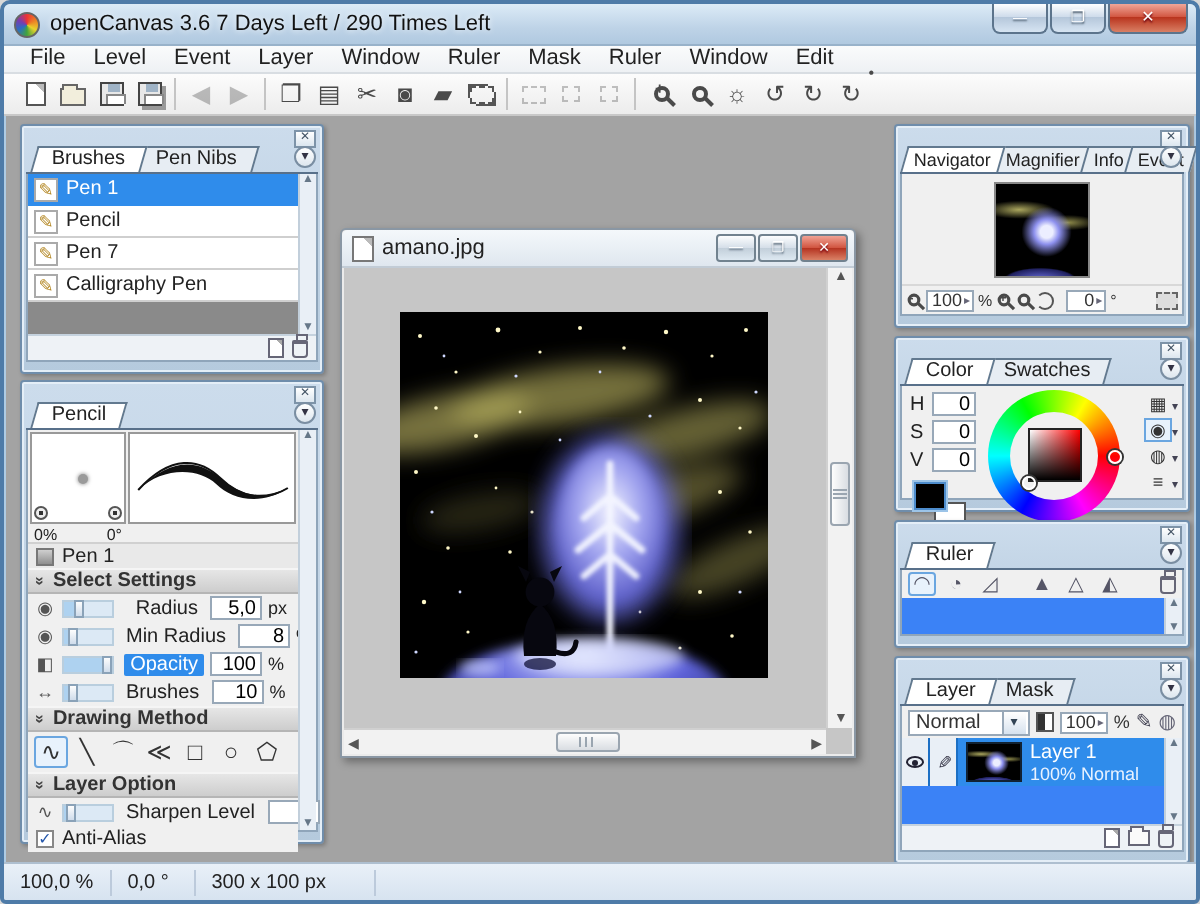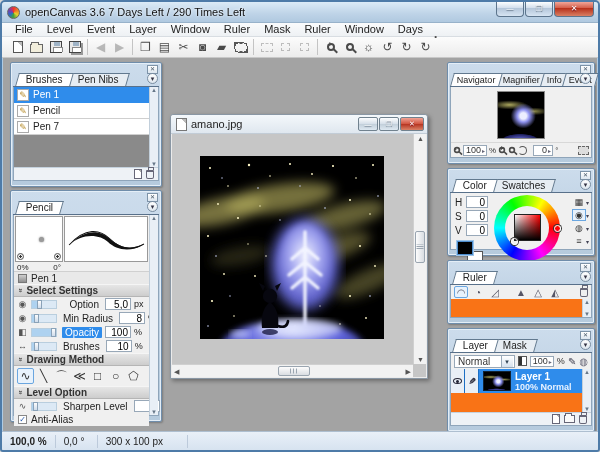--- a/index.html
+++ b/index.html
@@ -59,21 +59,21 @@
   .panel-x::after { content:"✕"; }
   .tabsrow { height:13px; margin-top:9px; display:flex; align-items:flex-end; border-bottom:1px solid #5a7048; border-bottom-color:#58708a; position:relative; padding-left:4px; }
   .tab { position:relative; height:13px; line-height:12px; padding:0 8px; font-size:10px; color:#222;
     background:#e7edf3; border:1px solid #62798f; border-bottom:none; transform:skewX(-16deg); margin-right:-3px; }
   .tab > span { display:inline-block; transform:skewX(16deg); white-space:nowrap; }
   .tab.active { background:#fff; z-index:2; }
   .ddbtn { position:absolute; right:1px; bottom:2px; width:11px; height:11px; border:1px solid #7a8ea2; border-radius:50%;
     background:linear-gradient(#ffffff,#dde6ee); font-size:7px; line-height:9px; text-align:center; color:#334; }
   .ddbtn::after { content:"▾"; }
   .pcontent { background:#f0f0f0; border:1px solid #8fa5ba; border-top:none; position:relative; }
-  .darkfill { background:#f97316;font-weight:bold; }
+  .darkfill { background:#3b82f6; }
   .vsb { position:absolute; top:0; right:0; bottom:0; width:9px; background:#e9eff6; border-left:1px solid #c2cfdb; font-size:6px; color:#678; }
   .vsb .up { position:absolute; top:0; left:1px; } .vsb .dn { position:absolute; bottom:0; left:1px; }
   .iconbar { height:13px; display:flex; justify-content:flex-end; align-items:center; gap:4px; padding-right:4px; background:#eef2f6; border-top:1px solid #c5d2de; }
   .i-trash { width:8px; height:9px; border:1px solid #667; border-top:2px solid #667; border-radius:1px 1px 2px 2px; position:relative; }
   .i-trash::before { content:""; position:absolute; top:-5px; left:1px; width:4px; height:2px; border:1px solid #667; border-bottom:none; }
   .i-page-sm { width:8px; height:10px; border:1px solid #667; background:linear-gradient(225deg,#aaa 2px,#fff 2px); }
   .i-folder-sm { width:11px; height:8px; border:1px solid #667; background:#fafafa; position:relative; }
   .i-folder-sm::before { content:""; position:absolute; top:-3px; left:0; width:5px; height:2px; border:1px solid #667; border-bottom:none; background:#fafafa; }
 
   
@@ -223,21 +223,21 @@
   <div class="abs menubar">
     <span class="menu-item">File</span>
     <span class="menu-item">Level</span>
     <span class="menu-item">Event</span>
     <span class="menu-item">Layer</span>
     <span class="menu-item">Window</span>
     <span class="menu-item">Ruler</span>
     <span class="menu-item">Mask</span>
     <span class="menu-item">Ruler</span>
     <span class="menu-item">Window</span>
-    <span class="menu-item">Days</span>
+    <span class="menu-item">Edit</span>
   </div>
 
   <div class="abs toolbar">
     <div class="tbtn" title="new">
         <div class="i-page"></div>
       </div>
     <div class="tbtn" title="open">
         <div class="i-folder"></div>
       </div>
     <div class="tbtn" title="save">
@@ -299,20 +299,24 @@
             <span>Pen 1</span>
           </div>
         <div class="brush-row">
             <div class="pen-ic"></div>
             <span>Pencil</span>
           </div>
         <div class="brush-row">
             <div class="pen-ic"></div>
             <span>Pen 7</span>
           </div>
+        <div class="brush-row">
+            <div class="pen-ic"></div>
+            <span>Calligraphy Pen</span>
+          </div>
       </div>
       <div class="vsb" style="bottom:13px;">
           <span class="up">▲</span>
           <span class="dn">▼</span>
         </div>
       <div class="iconbar" style="position:absolute;left:0;right:0;bottom:0;">
         <div class="i-page-sm"></div>
         <div class="i-trash"></div>
       </div>
     </div>
@@ -354,21 +358,21 @@
             <span class="chev"></span>
             <span>Select Settings</span>
           </div>
 
         <div class="setrow">
           <span class="ric">◉</span>
           <div class="slider">
               <div class="fill" style="width:22%"></div>
               <div class="th" style="left:20%"></div>
             </div>
-          <span class="lbl">Option</span>
+          <span class="lbl">Radius</span>
           <input class="valbox" readonly="" value="5,0" style="">
           <span class="unit">px</span>
         </div>
         <div class="setrow">
           <span class="ric">◉</span>
           <div class="slider">
               <div class="fill" style="width:12%"></div>
               <div class="th" style="left:8%"></div>
             </div>
           <span class="lbl">Min Radius</span>
@@ -405,21 +409,21 @@
           <div class="dmbtn">╲</div>
           <div class="dmbtn">⌒</div>
           <div class="dmbtn">≪</div>
           <div class="dmbtn">□</div>
           <div class="dmbtn">○</div>
           <div class="dmbtn">⬠</div>
         </div>
 
         <div class="sechdr">
             <span class="chev"></span>
-            <span>Level Option</span>
+            <span>Layer Option</span>
           </div>
         <div class="setrow">
           <span class="ric">∿</span>
           <div class="slider">
               <div class="fill" style="width:10%"></div>
               <div class="th" style="left:6%"></div>
             </div>
           <span class="lbl">Sharpen Level</span>
           <input class="valbox" readonly="" value="2" style="">
           <span class="unit"></span>
@@ -721,18 +725,18 @@
         </div>
       <div class="iconbar" style="position:absolute;left:0;right:0;bottom:0;">
         <div class="i-page-sm"></div>
         <div class="i-folder-sm"></div>
         <div class="i-trash"></div>
       </div>
     </div>
   </div>
 
   <div class="abs statusbar">
-    <span class="stseg" style="min-width:46px;font-weight:bold;">100,0 %</span>
+    <span class="stseg" style="min-width:46px;">100,0 %</span>
     <span class="stseg" style="min-width:42px;">0,0 °</span>
     <span class="stseg" style="min-width:90px;">300 x 100 px</span>
   </div>
 
 </div>
 
 </body></html>

